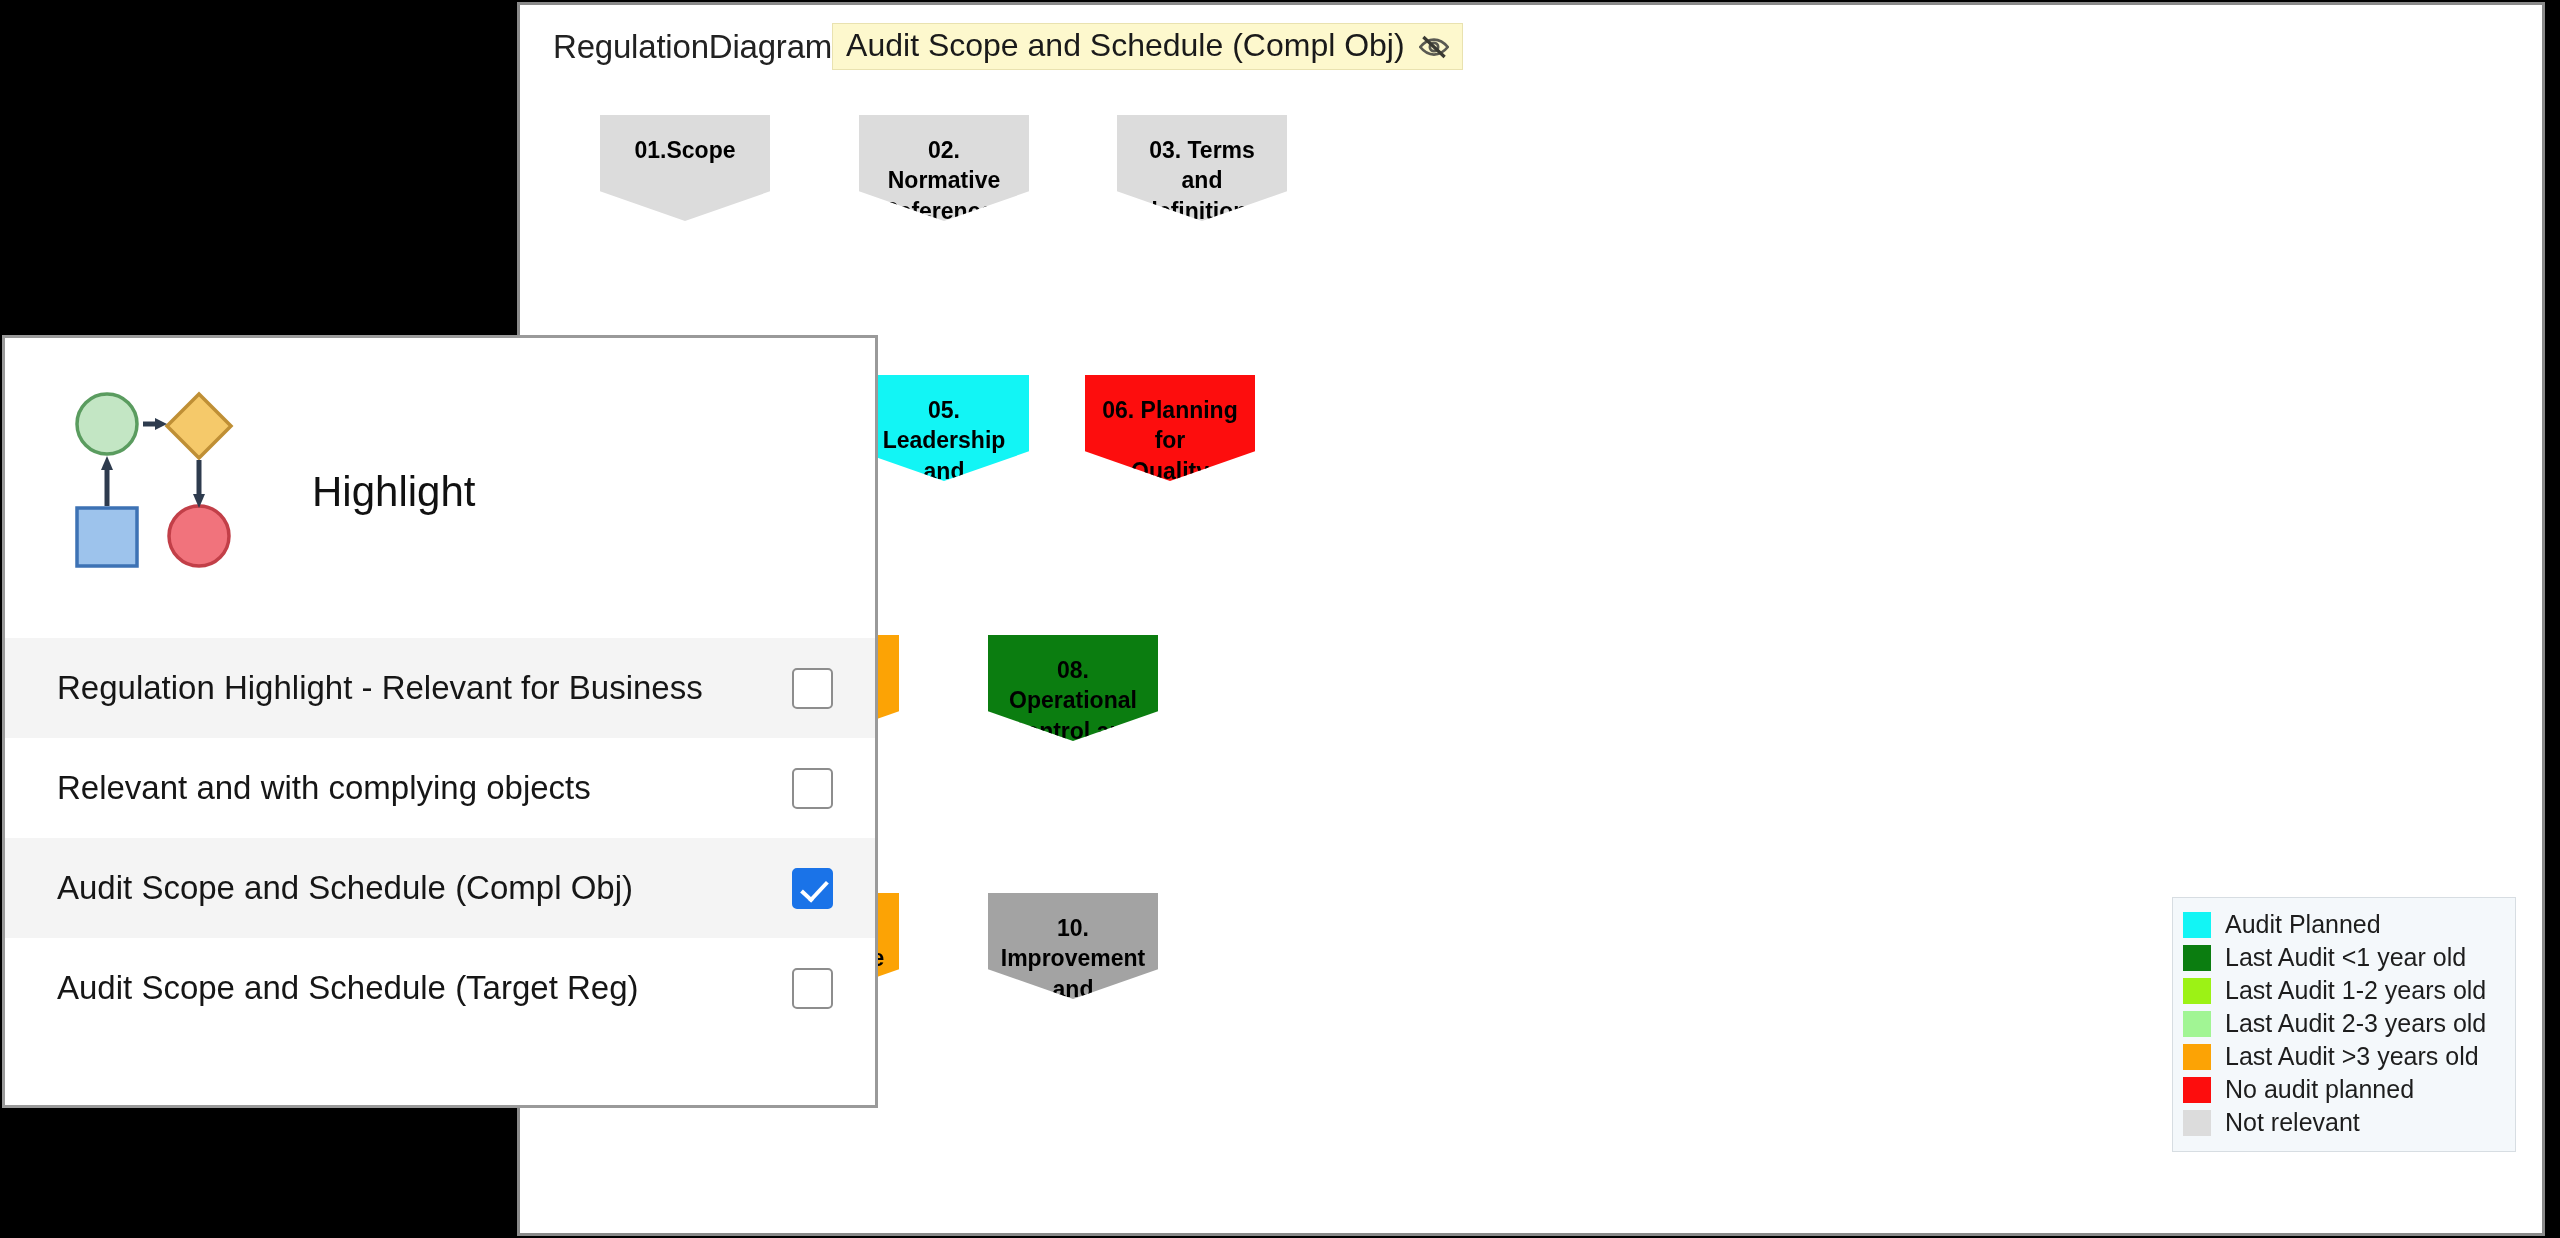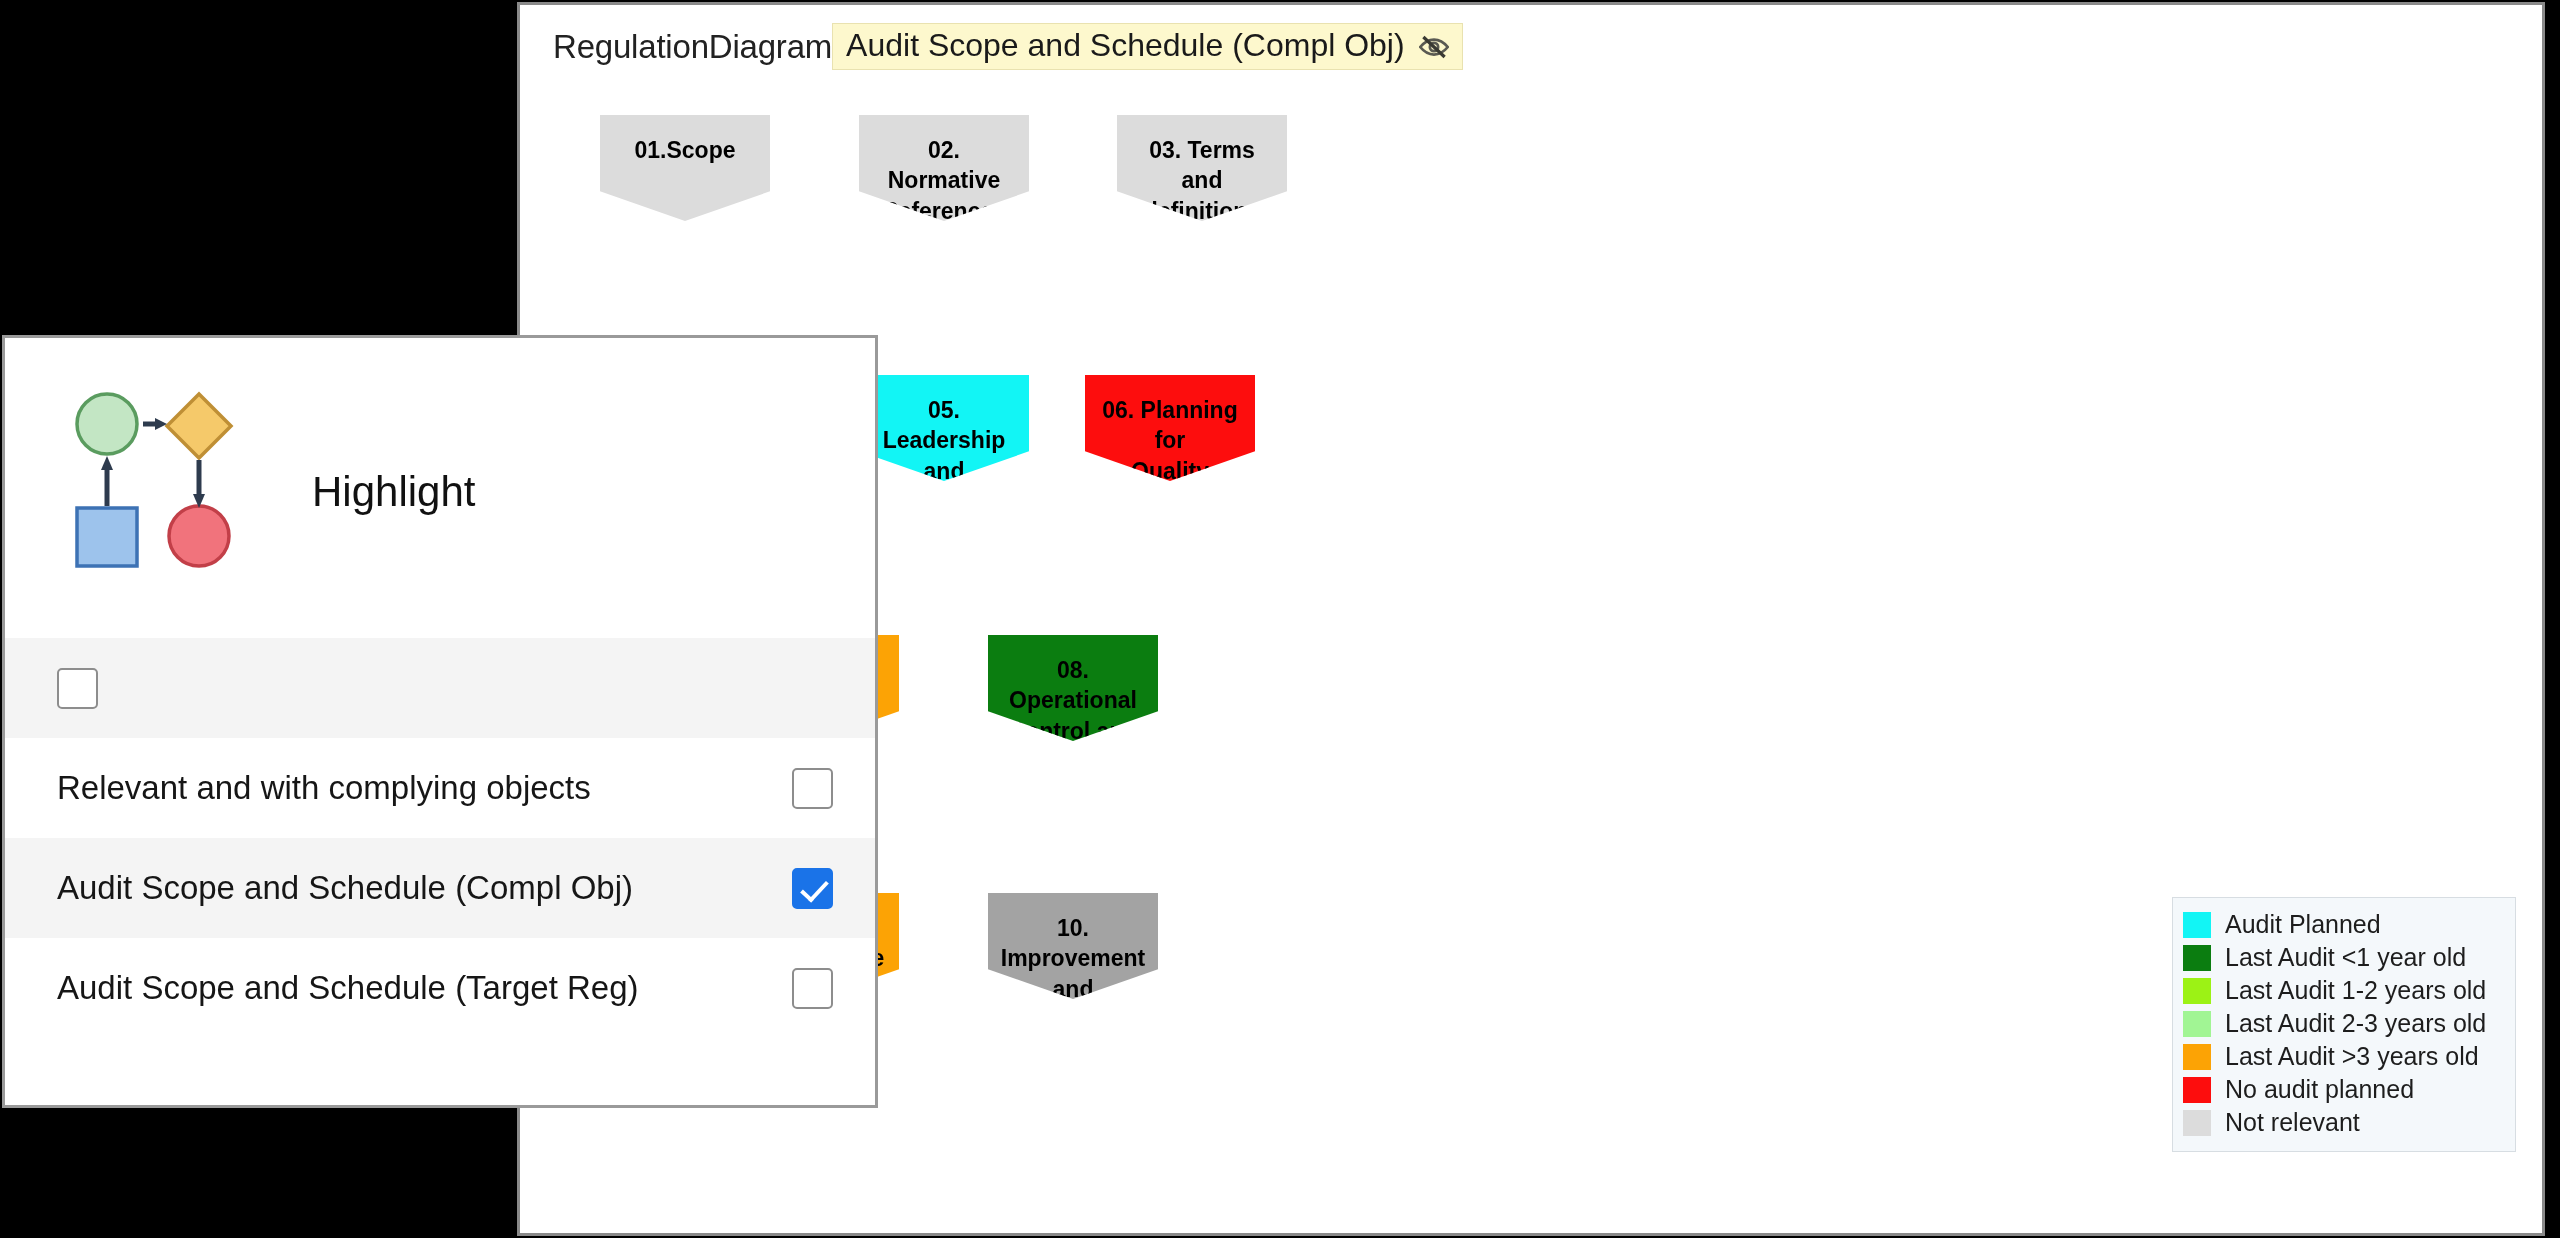--- a/index.html
+++ b/index.html
@@ -282,20 +282,21 @@
           <line x1="40" y1="118" x2="40" y2="80" stroke="#2e3b4e" stroke-width="5"></line>
           <polygon points="40,68 34,82 46,82" fill="#2e3b4e"></polygon>
           <line x1="132" y1="72" x2="132" y2="108" stroke="#2e3b4e" stroke-width="5"></line>
           <polygon points="132,120 126,106 138,106" fill="#2e3b4e"></polygon>
         </svg>
       </span>
       <span id="panel-title">Highlight</span>
     </div>
 
     <div class="opt-row shaded">
+      <span class="opt-label">Regulation Highlight - Relevant for Business</span>
       <span class="cbox"></span>
     </div>
     <div class="opt-row">
       <span class="opt-label">Relevant and with complying objects</span>
       <span class="cbox"></span>
     </div>
     <div class="opt-row shaded">
       <span class="opt-label">Audit Scope and Schedule (Compl Obj)</span>
       <span class="cbox checked"></span>
     </div>

